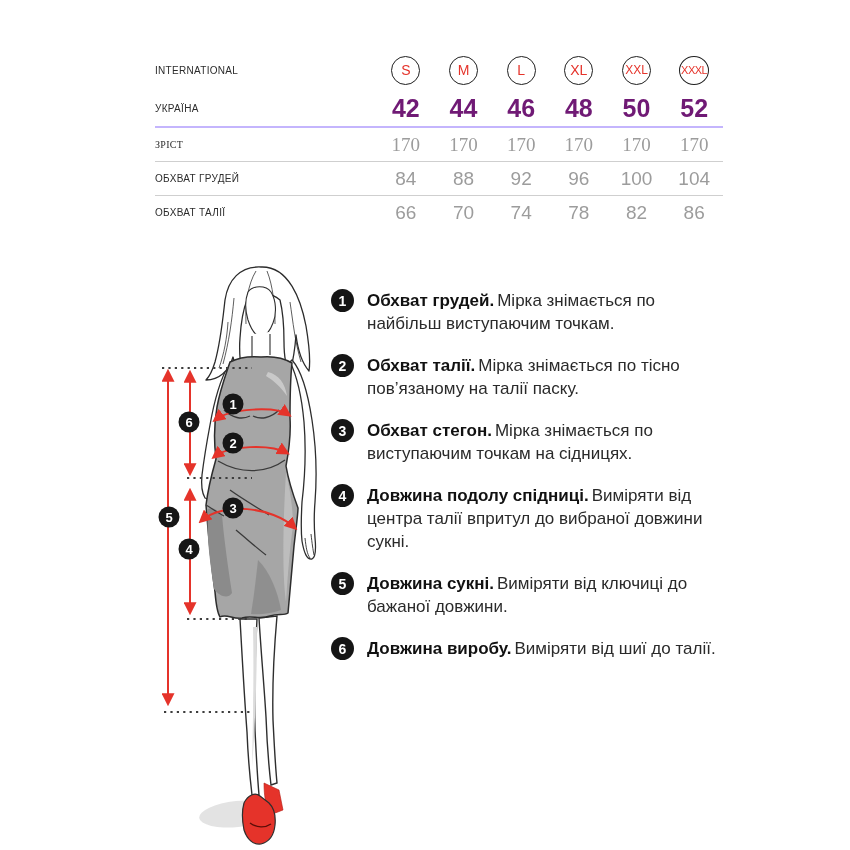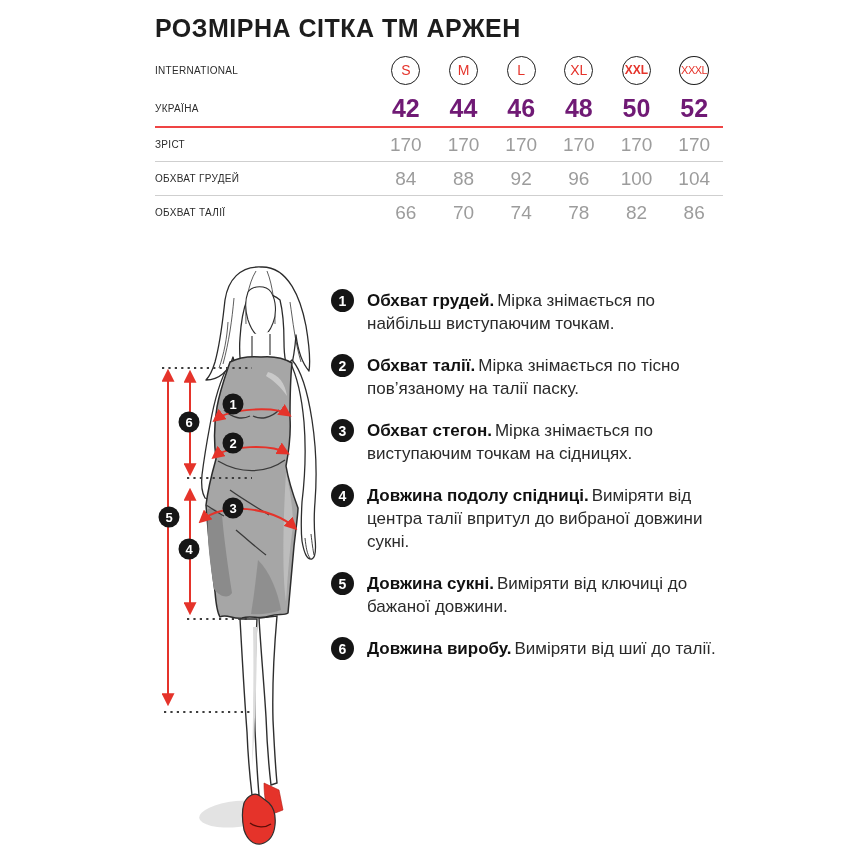--- a/index.html
+++ b/index.html
@@ -9,28 +9,28 @@
   
   .title{position:absolute;left:155px;top:14px;font-size:25px;font-weight:600;
          letter-spacing:.5px;color:#1d1d1d;margin:0;}
 
   
   .size-table{position:absolute;left:155px;top:50px;width:568px;}
   .trow{display:grid;grid-template-columns:222px repeat(6,1fr);align-items:center;}
   .trow-intl{height:40px;}
   .trow-ua{height:36px;}
   .trow-meas{height:33px;border-top:1px solid #cfcfcf;}
-  .trow-meas.first{border-top:2px solid #ef4444;}
+  .trow-meas.first{border-top:2px solid #c4b5fd;font-family:Liberation Serif, serif;}
   .tlabel{font-size:10px;font-weight:500;color:#2b2b2b;letter-spacing:.3px;}
   .tcell{display:flex;justify-content:center;align-items:center;}
   .size-circle{min-width:29px;height:29px;border:1.6px solid #1f1f1f;border-radius:50%;
                display:flex;align-items:center;justify-content:center;
                color:var(--red);font-size:14px;font-weight:500;line-height:1;
                box-sizing:border-box;padding:0 1px;white-space:nowrap;}
-  .tcell:nth-child(6) .size-circle{font-size:12px;font-weight:bold;}
+  .tcell:nth-child(6) .size-circle{font-size:12px;}
   .tcell:nth-child(7) .size-circle{font-size:11px;letter-spacing:-.5px;}
   .ua-num{font-size:25px;font-weight:600;color:#701a75;}
   .val{font-size:19px;font-weight:400;color:#9c9c9c;}
 
   
   .mlist{position:absolute;left:331px;top:289px;width:402px;}
   .mitem{display:flex;gap:13px;margin-bottom:19px;}
   .mnum{flex:0 0 23px;width:23px;height:23px;border-radius:50%;background:#151515;color:#fff;
         font-size:14px;font-weight:700;display:flex;align-items:center;justify-content:center;
         margin-top:0;}
@@ -39,21 +39,20 @@
 
   
   .figure-wrap{position:absolute;left:140px;top:262px;width:200px;height:588px;}
   .badge-num{font-size:13px;font-weight:700;fill:#fff;}
 </style>
 </head>
 <body>
 
 <div class="page" style="--red:#e5332a;">
 
-  <h1 class="title">РОЗМІРНА СІТКА ТМ АРЖЕН</h1>
 
   <div class="size-table">
 
     <div class="trow trow-intl">
       <div class="tlabel">INTERNATIONAL</div>
       <div class="tcell">
           <span class="size-circle">S</span>
         </div>
       <div class="tcell">
           <span class="size-circle">M</span>

